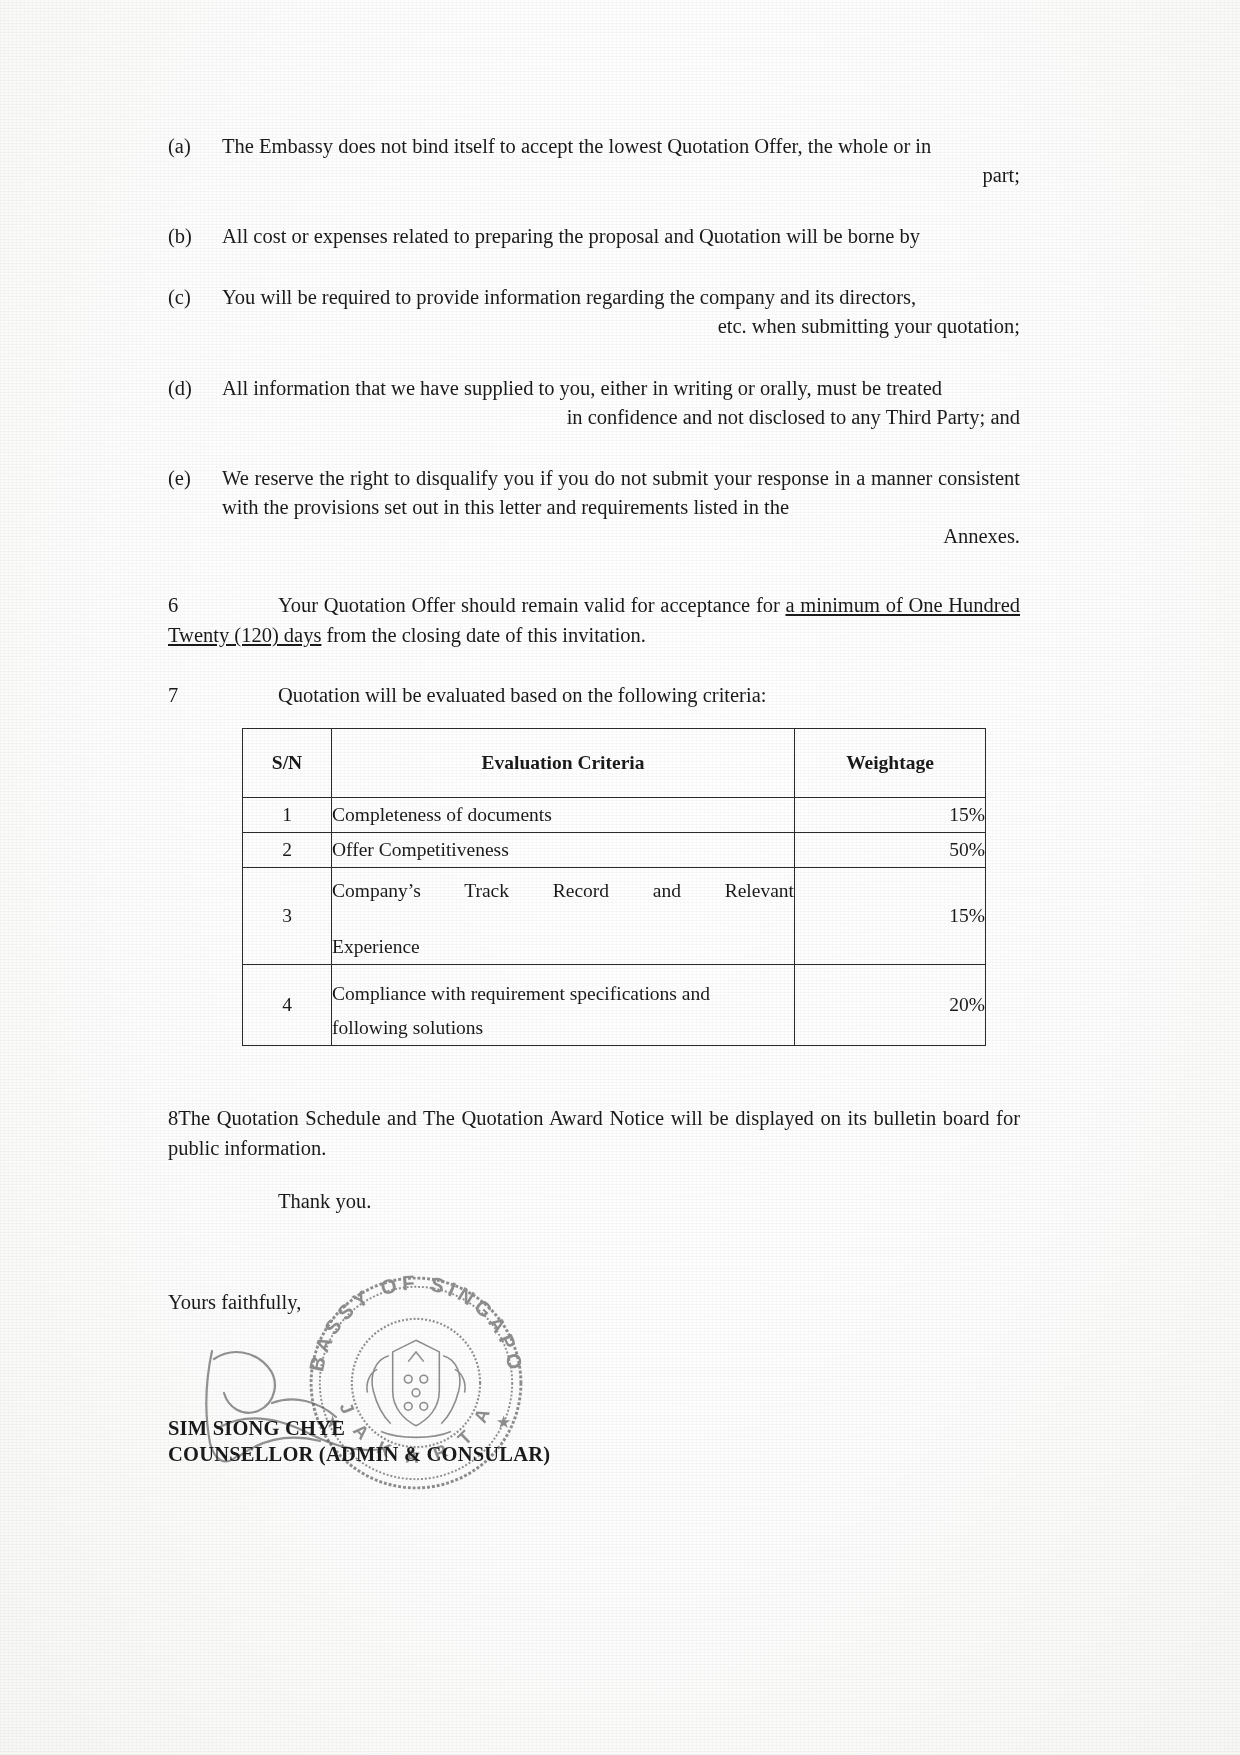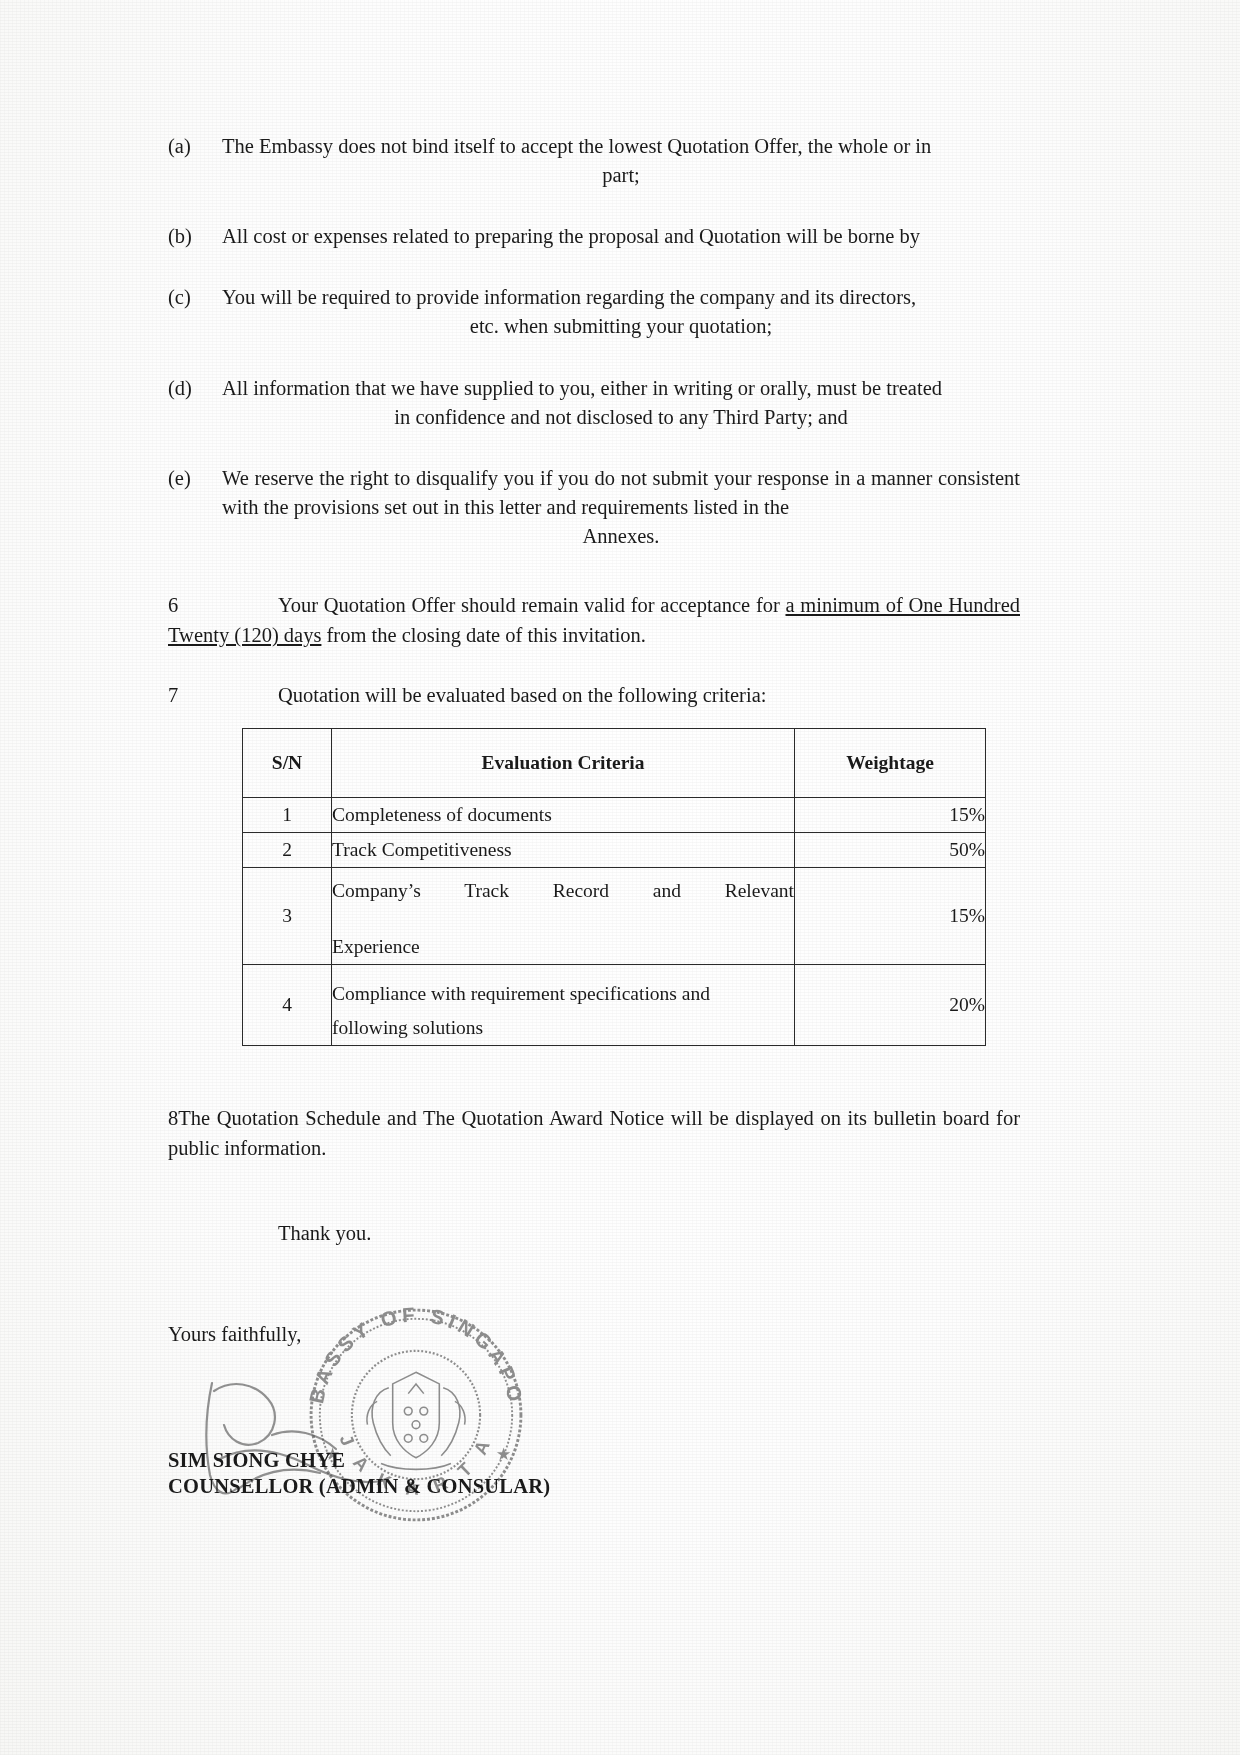--- a/index.html
+++ b/index.html
@@ -43,21 +43,21 @@
   .clause .marker{
     width:54px;
     flex:0 0 54px;
     text-align:left;
   }
   .clause .body{
     flex:1 1 auto;
     text-align:justify;
     text-justify:inter-word;
   }
-  .clause .body .last{ text-align:center; display:block;}
+  .clause .body .last{ text-align:right; display:block;}
 
   
   .para{
     font-size:20.5px;
     line-height:1.45;
     text-align:justify;
     text-justify:inter-word;
     margin-bottom:30px;
     position:relative;
   }
@@ -118,21 +118,21 @@
 
   
   .closing{
     margin-top:58px;
     font-size:20.5px;
     line-height:1.45;
     text-align:justify;
     text-justify:inter-word;
   }
   .thankyou{
-    margin-top:58px;
+    margin-top:26px;
     margin-left:110px;
     font-size:20.5px;
   }
   .sig-area{
     position:relative;
     margin-top:50px;
     height:210px;
   }
   .yours{
     font-size:20.5px;
@@ -233,21 +233,21 @@
           </tr>
         </thead>
         <tbody>
           <tr>
             <td class="sn">1</td>
             <td class="crit">Completeness of documents</td>
             <td class="wt">15%</td>
           </tr>
           <tr>
             <td class="sn">2</td>
-            <td class="crit">Track Competitiveness</td>
+            <td class="crit">Offer Competitiveness</td>
             <td class="wt">50%</td>
           </tr>
           <tr class="tall">
             <td class="sn">3</td>
             <td class="crit">
               <span class="jline">Company’s Track Record and Relevant</span>
               <span class="lastline">Experience</span>
             </td>
             <td class="wt">15%</td>
           </tr>

